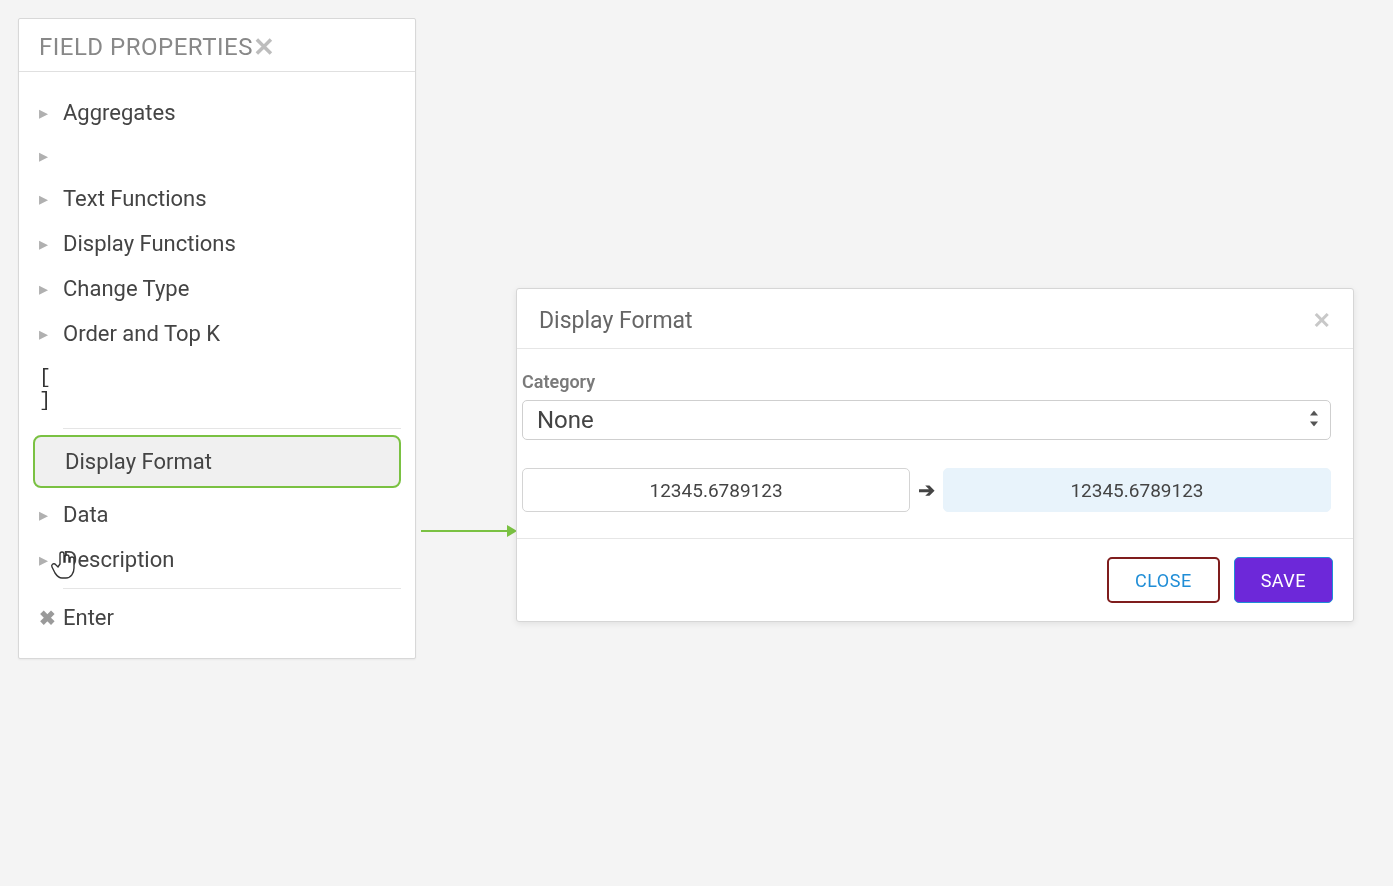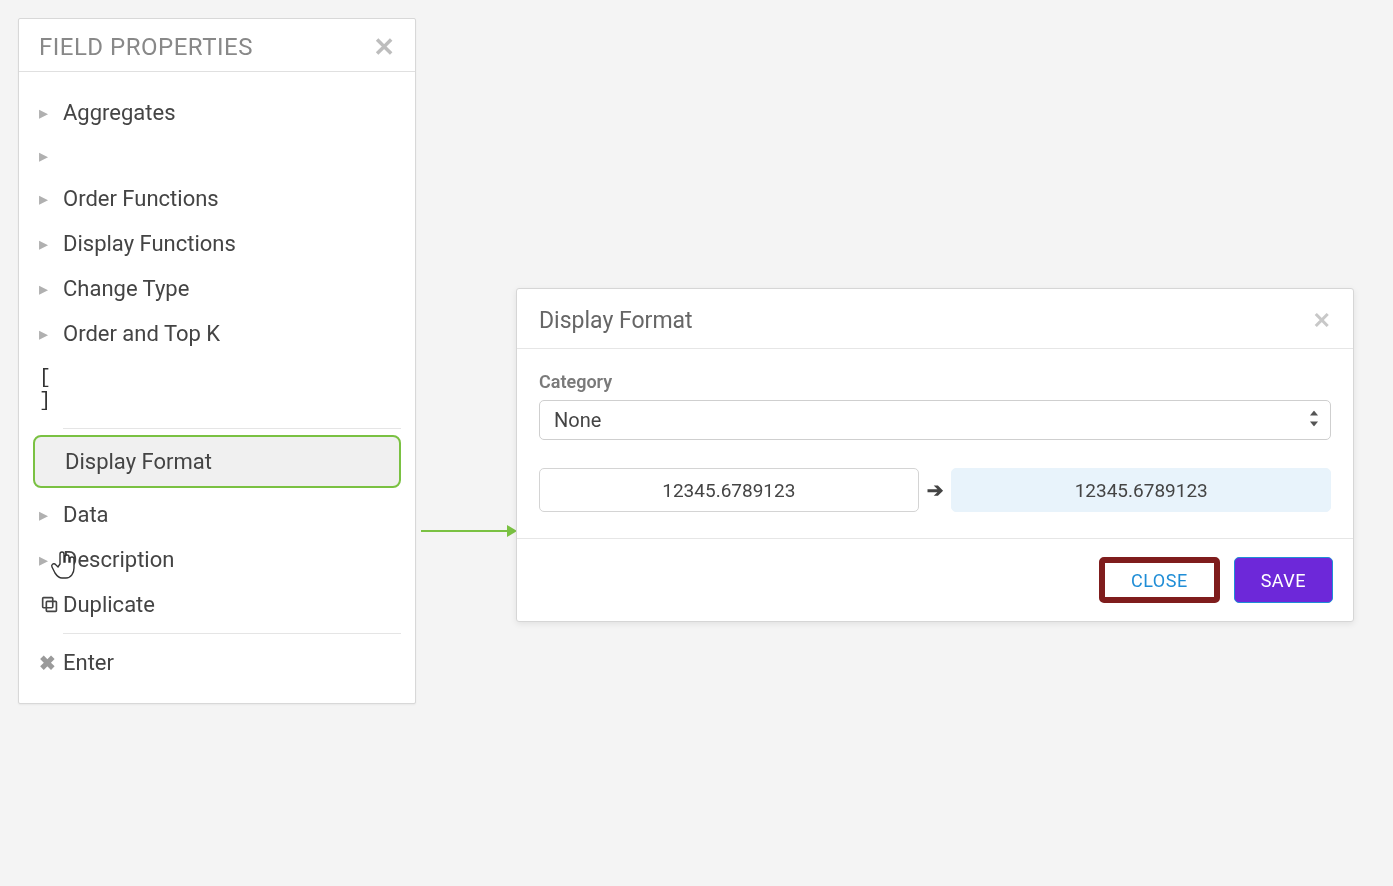--- a/index.html
+++ b/index.html
@@ -23,21 +23,20 @@
       width: 398px;
       background: #fff;
       border: 1px solid #d8d8d8;
       border-radius: 2px;
       box-shadow: 0 1px 2px rgba(0,0,0,.05);
     }
     .field-panel-header {
       padding: 14px 20px 10px 20px;
       border-bottom: 1px solid #e0e0e0;
       display: flex;
-      justify-content: space-between;
       align-items: center;
     }
     .field-panel-title {
       font-size: 24px;
       font-weight: 400;
       color: #888;
       letter-spacing: 0.5px;
     }
     .field-panel-close {
       font-size: 26px;
@@ -141,40 +140,40 @@
       font-size: 23px;
       color: #666;
     }
     .dialog-close {
       font-size: 22px;
       color: #c8c8c8;
       font-weight: bold;
       cursor: pointer;
     }
     .dialog-body {
-      padding: 22px 22px 26px 22px;
+      padding: 22px 22px 26px 5px;
       border-bottom: 1px solid #e6e6e6;
     }
     .form-label {
       font-size: 18px;
       color: #7a7a7a;
       font-weight: 600;
       margin-bottom: 8px;
     }
     .select-wrap {
       position: relative;
       margin-bottom: 28px;
     }
     .select-box {
       width: 100%;
       height: 40px;
       border: 1px solid #cfcfcf;
       border-radius: 5px;
       background: #fff;
-      font-size: 20px;
+      font-size: 24px;
       padding: 0 14px;
       color: #444;
       appearance: none;
       -webkit-appearance: none;
       text-align: center;
       display:flex;
       align-items:center;
       cursor:pointer;
     }
     .select-caret {
@@ -227,21 +226,21 @@
       border-radius: 5px;
       font-size: 18px;
       letter-spacing: 0.5px;
       cursor: pointer;
       display:inline-flex;
       align-items:center;
       justify-content:center;
     }
     .btn-outline {
       background: #fff;
-      border: 6px solid #7f1d1d;
+      border: 2px solid #7f1d1d;
       color: #1f8dd6;
     }
     .btn-primary {
       background: #6d28d9;
       border: 1px solid #1f8dd6;
       color: #fff;
     }
   </style>
 </head>
 <body>
@@ -258,21 +257,21 @@
       <span class="caret">▸</span>
       <span>Aggregates</span>
     </div>
 
     <div class="field-item">
       <span class="caret">▸</span>
     </div>
 
     <div class="field-item">
       <span class="caret">▸</span>
-      <span>Order Functions</span>
+      <span>Text Functions</span>
     </div>
 
     <div class="field-item">
       <span class="caret">▸</span>
       <span>Display Functions</span>
     </div>
 
     <div class="field-item">
       <span class="caret">▸</span>
       <span>Change Type</span>
@@ -297,29 +296,20 @@
     <div class="field-item">
       <span class="caret">▸</span>
       <span>Data</span>
     </div>
 
     <div class="field-item">
       <span class="caret">▸</span>
       <span>Description</span>
     </div>
 
-    <div class="field-item">
-      <span class="dup-icon">
-        <svg width="22" height="22" viewBox="0 0 24 24" fill="none" stroke="#444" stroke-width="1.8">
-          <rect x="8" y="8" width="11" height="11" rx="1"></rect>
-          <rect x="4" y="4" width="11" height="11" rx="1"></rect>
-        </svg>
-      </span>
-      <span>Duplicate</span>
-    </div>
 
 
     <div class="field-divider"></div>
 
     <div class="field-item">
       <span class="remove-x">✖</span>
       <span>Enter</span>
     </div>
 
   </div>

